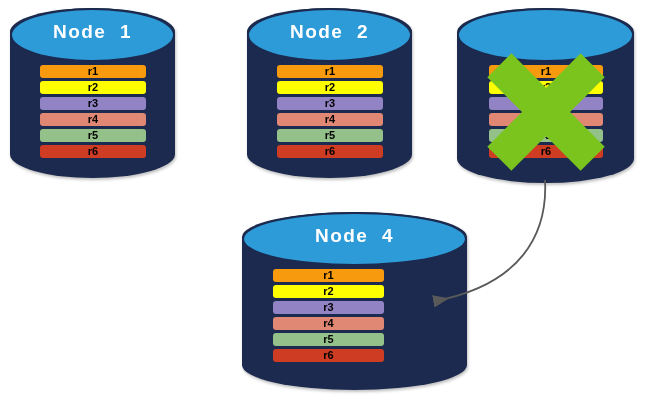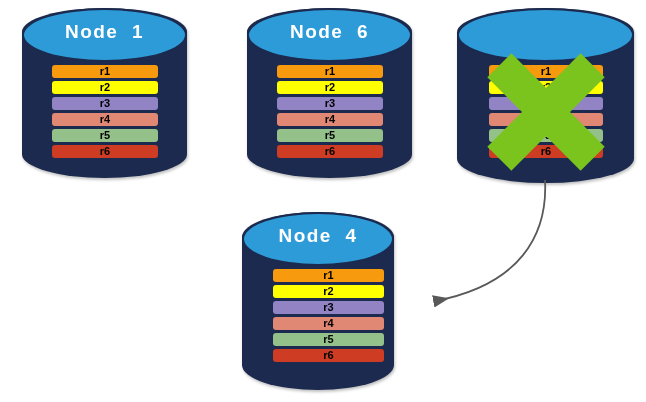--- a/index.html
+++ b/index.html
@@ -103,37 +103,37 @@
     height: 402px;
     pointer-events: none;
   }
 </style>
 </head>
 <body>
 
 <div id="canvas">
 
   <div id="nodes-layer">
-      <div class="node" style="left: 22px; top: 8px; width: 165px; height: 170px;">
+      <div class="node" style="left: 10px; top: 8px; width: 165px; height: 170px;">
         <div class="node-body" style="background: rgb(27, 42, 78);"></div>
         <div class="node-top" style="background: rgb(46, 155, 217); border-color: rgb(27, 42, 78);"></div>
         <div class="node-title">Node  1</div>
         <div class="rows">
           <div class="row-bar" style="left: 30px; width: 106px; top: 57px; background: rgb(247, 154, 14);">r1</div>
           <div class="row-bar" style="left: 30px; width: 106px; top: 73px; background: rgb(255, 255, 0);">r2</div>
           <div class="row-bar" style="left: 30px; width: 106px; top: 89px; background: rgb(146, 131, 196);">r3</div>
           <div class="row-bar" style="left: 30px; width: 106px; top: 105px; background: rgb(224, 136, 115);">r4</div>
           <div class="row-bar" style="left: 30px; width: 106px; top: 121px; background: rgb(148, 192, 138);">r5</div>
           <div class="row-bar" style="left: 30px; width: 106px; top: 137px; background: rgb(206, 60, 35);">r6</div>
         </div>
       </div>
       <div class="node" style="left: 247px; top: 8px; width: 165px; height: 170px;">
         <div class="node-body" style="background: rgb(27, 42, 78);"></div>
         <div class="node-top" style="background: rgb(46, 155, 217); border-color: rgb(27, 42, 78);"></div>
-        <div class="node-title">Node  6</div>
+        <div class="node-title">Node  2</div>
         <div class="rows">
           <div class="row-bar" style="left: 30px; width: 106px; top: 57px; background: rgb(247, 154, 14);">r1</div>
           <div class="row-bar" style="left: 30px; width: 106px; top: 73px; background: rgb(255, 255, 0);">r2</div>
           <div class="row-bar" style="left: 30px; width: 106px; top: 89px; background: rgb(146, 131, 196);">r3</div>
           <div class="row-bar" style="left: 30px; width: 106px; top: 105px; background: rgb(224, 136, 115);">r4</div>
           <div class="row-bar" style="left: 30px; width: 106px; top: 121px; background: rgb(148, 192, 138);">r5</div>
           <div class="row-bar" style="left: 30px; width: 106px; top: 137px; background: rgb(206, 60, 35);">r6</div>
         </div>
       </div>
       <div class="node" style="left: 457px; top: 8px; width: 177px; height: 175px;">
@@ -145,21 +145,21 @@
           <div class="row-bar" style="left: 32px; width: 114px; top: 89px; background: rgb(146, 131, 196);">r3</div>
           <div class="row-bar" style="left: 32px; width: 114px; top: 105px; background: rgb(224, 136, 115);">r4</div>
           <div class="row-bar" style="left: 32px; width: 114px; top: 121px; background: rgb(148, 192, 138);">r5</div>
           <div class="row-bar" style="left: 32px; width: 114px; top: 137px; background: rgb(206, 60, 35);">r6</div>
         </div>
         <div class="x-overlay" style="left: 6px; top: 36px; width: 165px; height: 136px;">
           <div class="x-bar a" style="background: rgb(122, 196, 29);"></div>
           <div class="x-bar b" style="background: rgb(122, 196, 29);"></div>
         </div>
       </div>
-      <div class="node" style="left: 242px; top: 212px; width: 152px; height: 178px;">
+      <div class="node" style="left: 242px; top: 212px; width: 204px; height: 178px; padding-left: 21px;">
         <div class="node-body" style="background: rgb(27, 42, 78);"></div>
         <div class="node-top" style="background: rgb(46, 155, 217); border-color: rgb(27, 42, 78);"></div>
         <div class="node-title">Node  4</div>
         <div class="rows">
           <div class="row-bar" style="left: 31px; width: 111px; top: 57px; background: rgb(247, 154, 14);">r1</div>
           <div class="row-bar" style="left: 31px; width: 111px; top: 73px; background: rgb(255, 255, 0);">r2</div>
           <div class="row-bar" style="left: 31px; width: 111px; top: 89px; background: rgb(146, 131, 196);">r3</div>
           <div class="row-bar" style="left: 31px; width: 111px; top: 105px; background: rgb(224, 136, 115);">r4</div>
           <div class="row-bar" style="left: 31px; width: 111px; top: 121px; background: rgb(148, 192, 138);">r5</div>
           <div class="row-bar" style="left: 31px; width: 111px; top: 137px; background: rgb(206, 60, 35);">r6</div>

